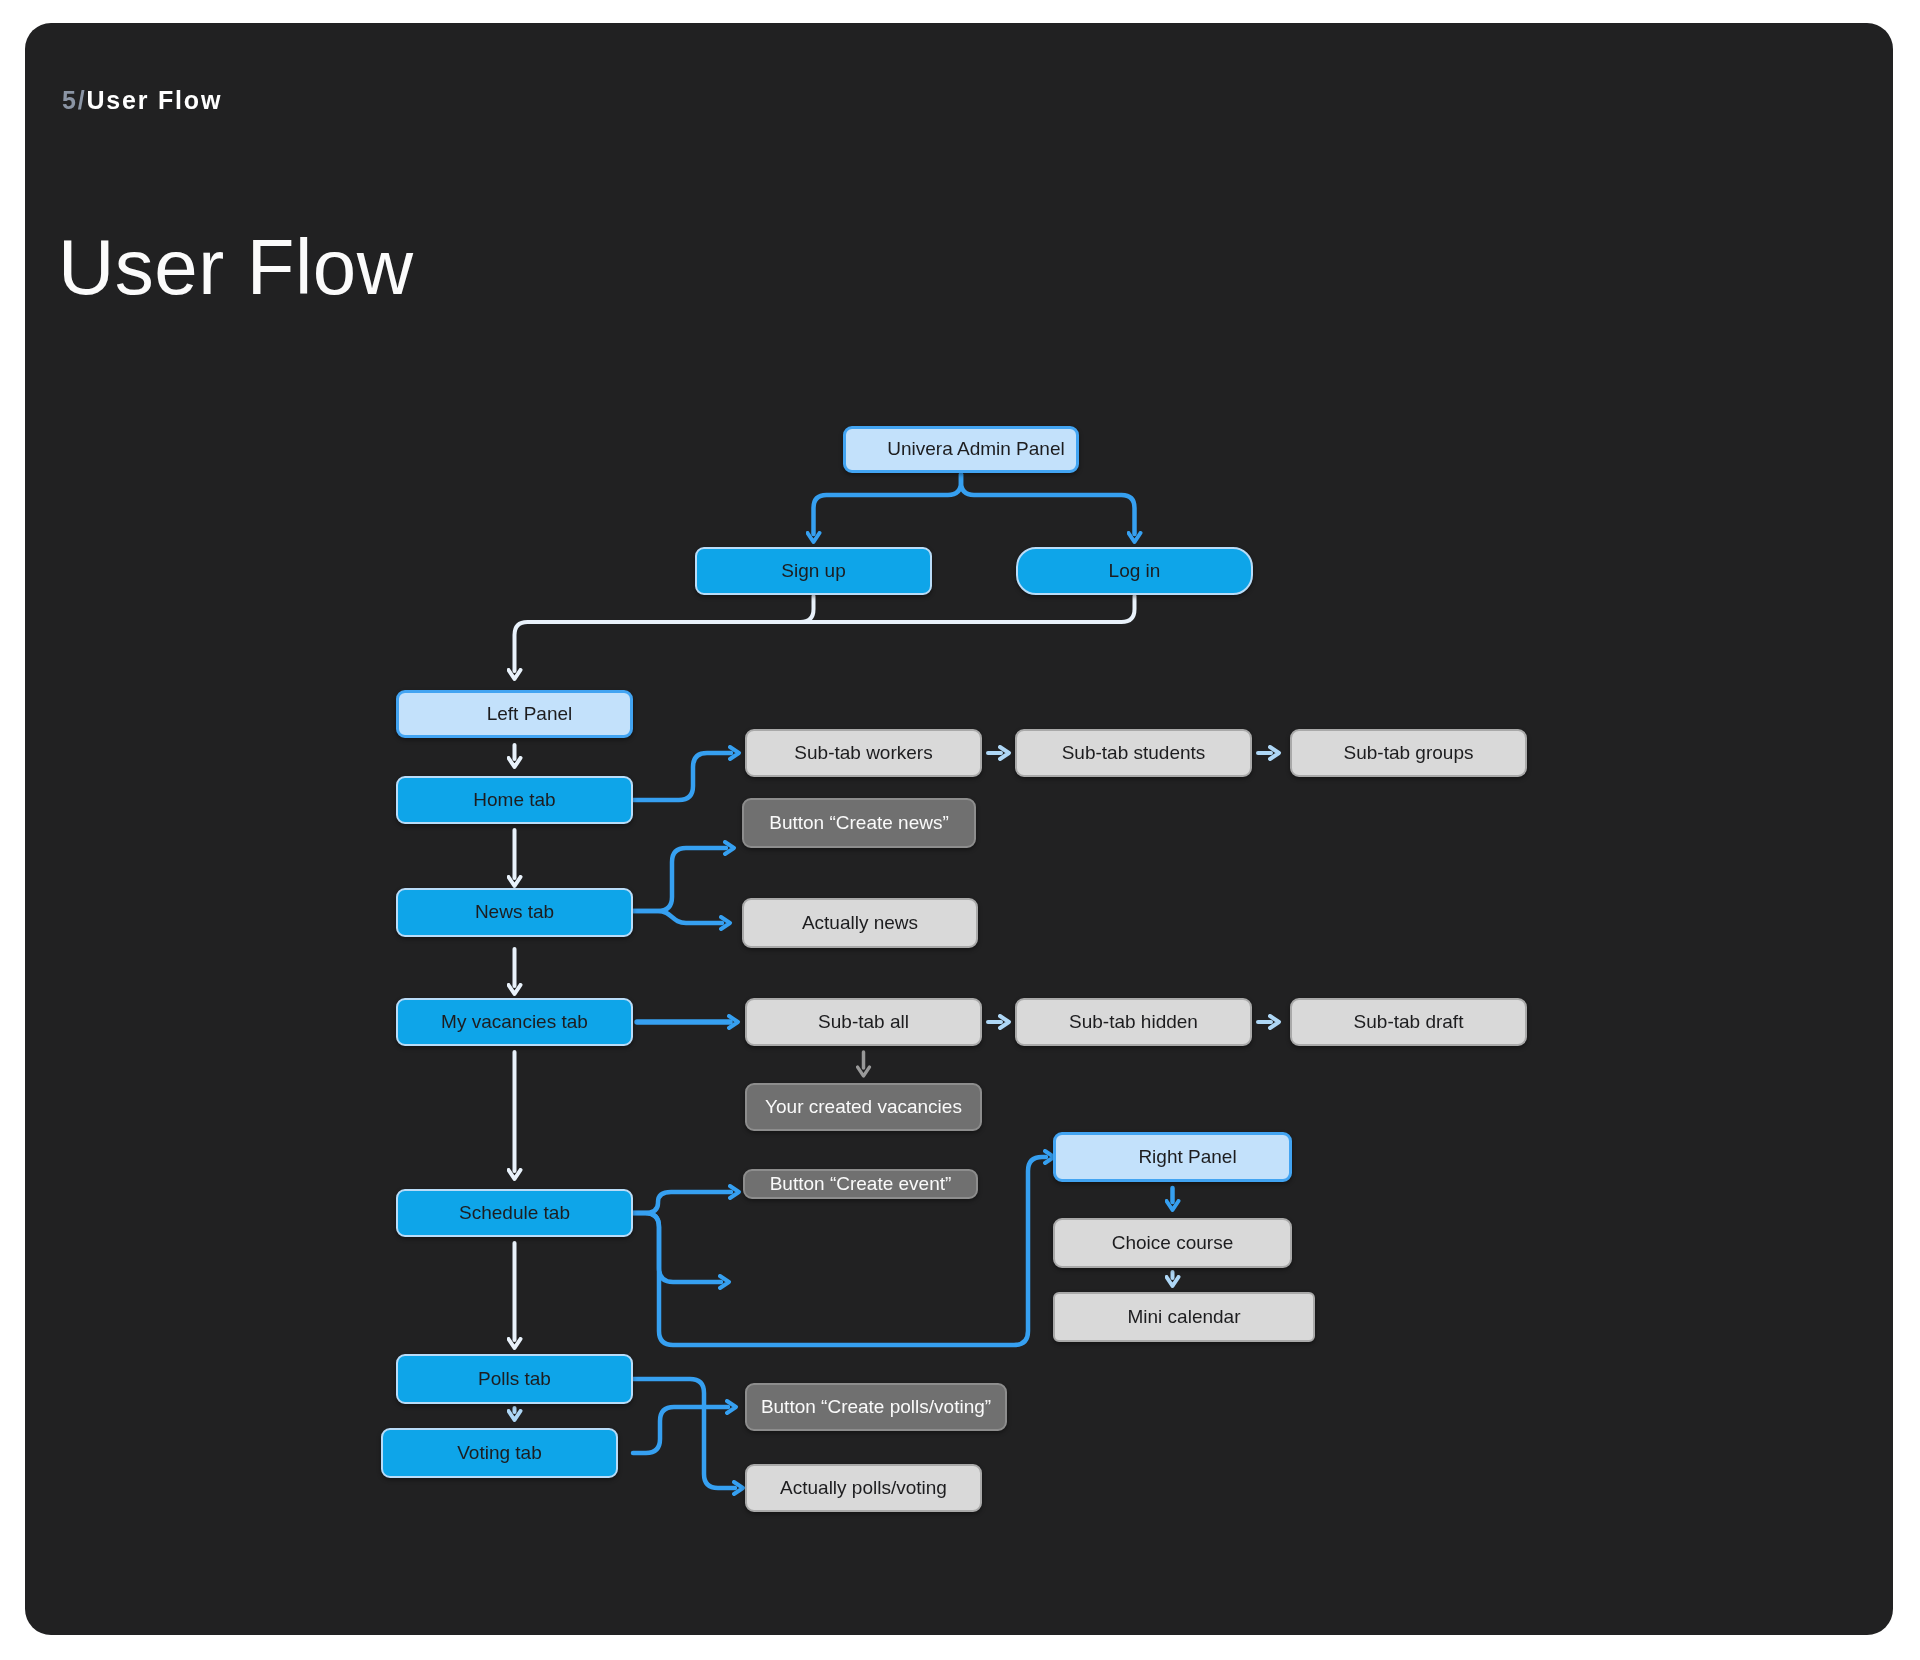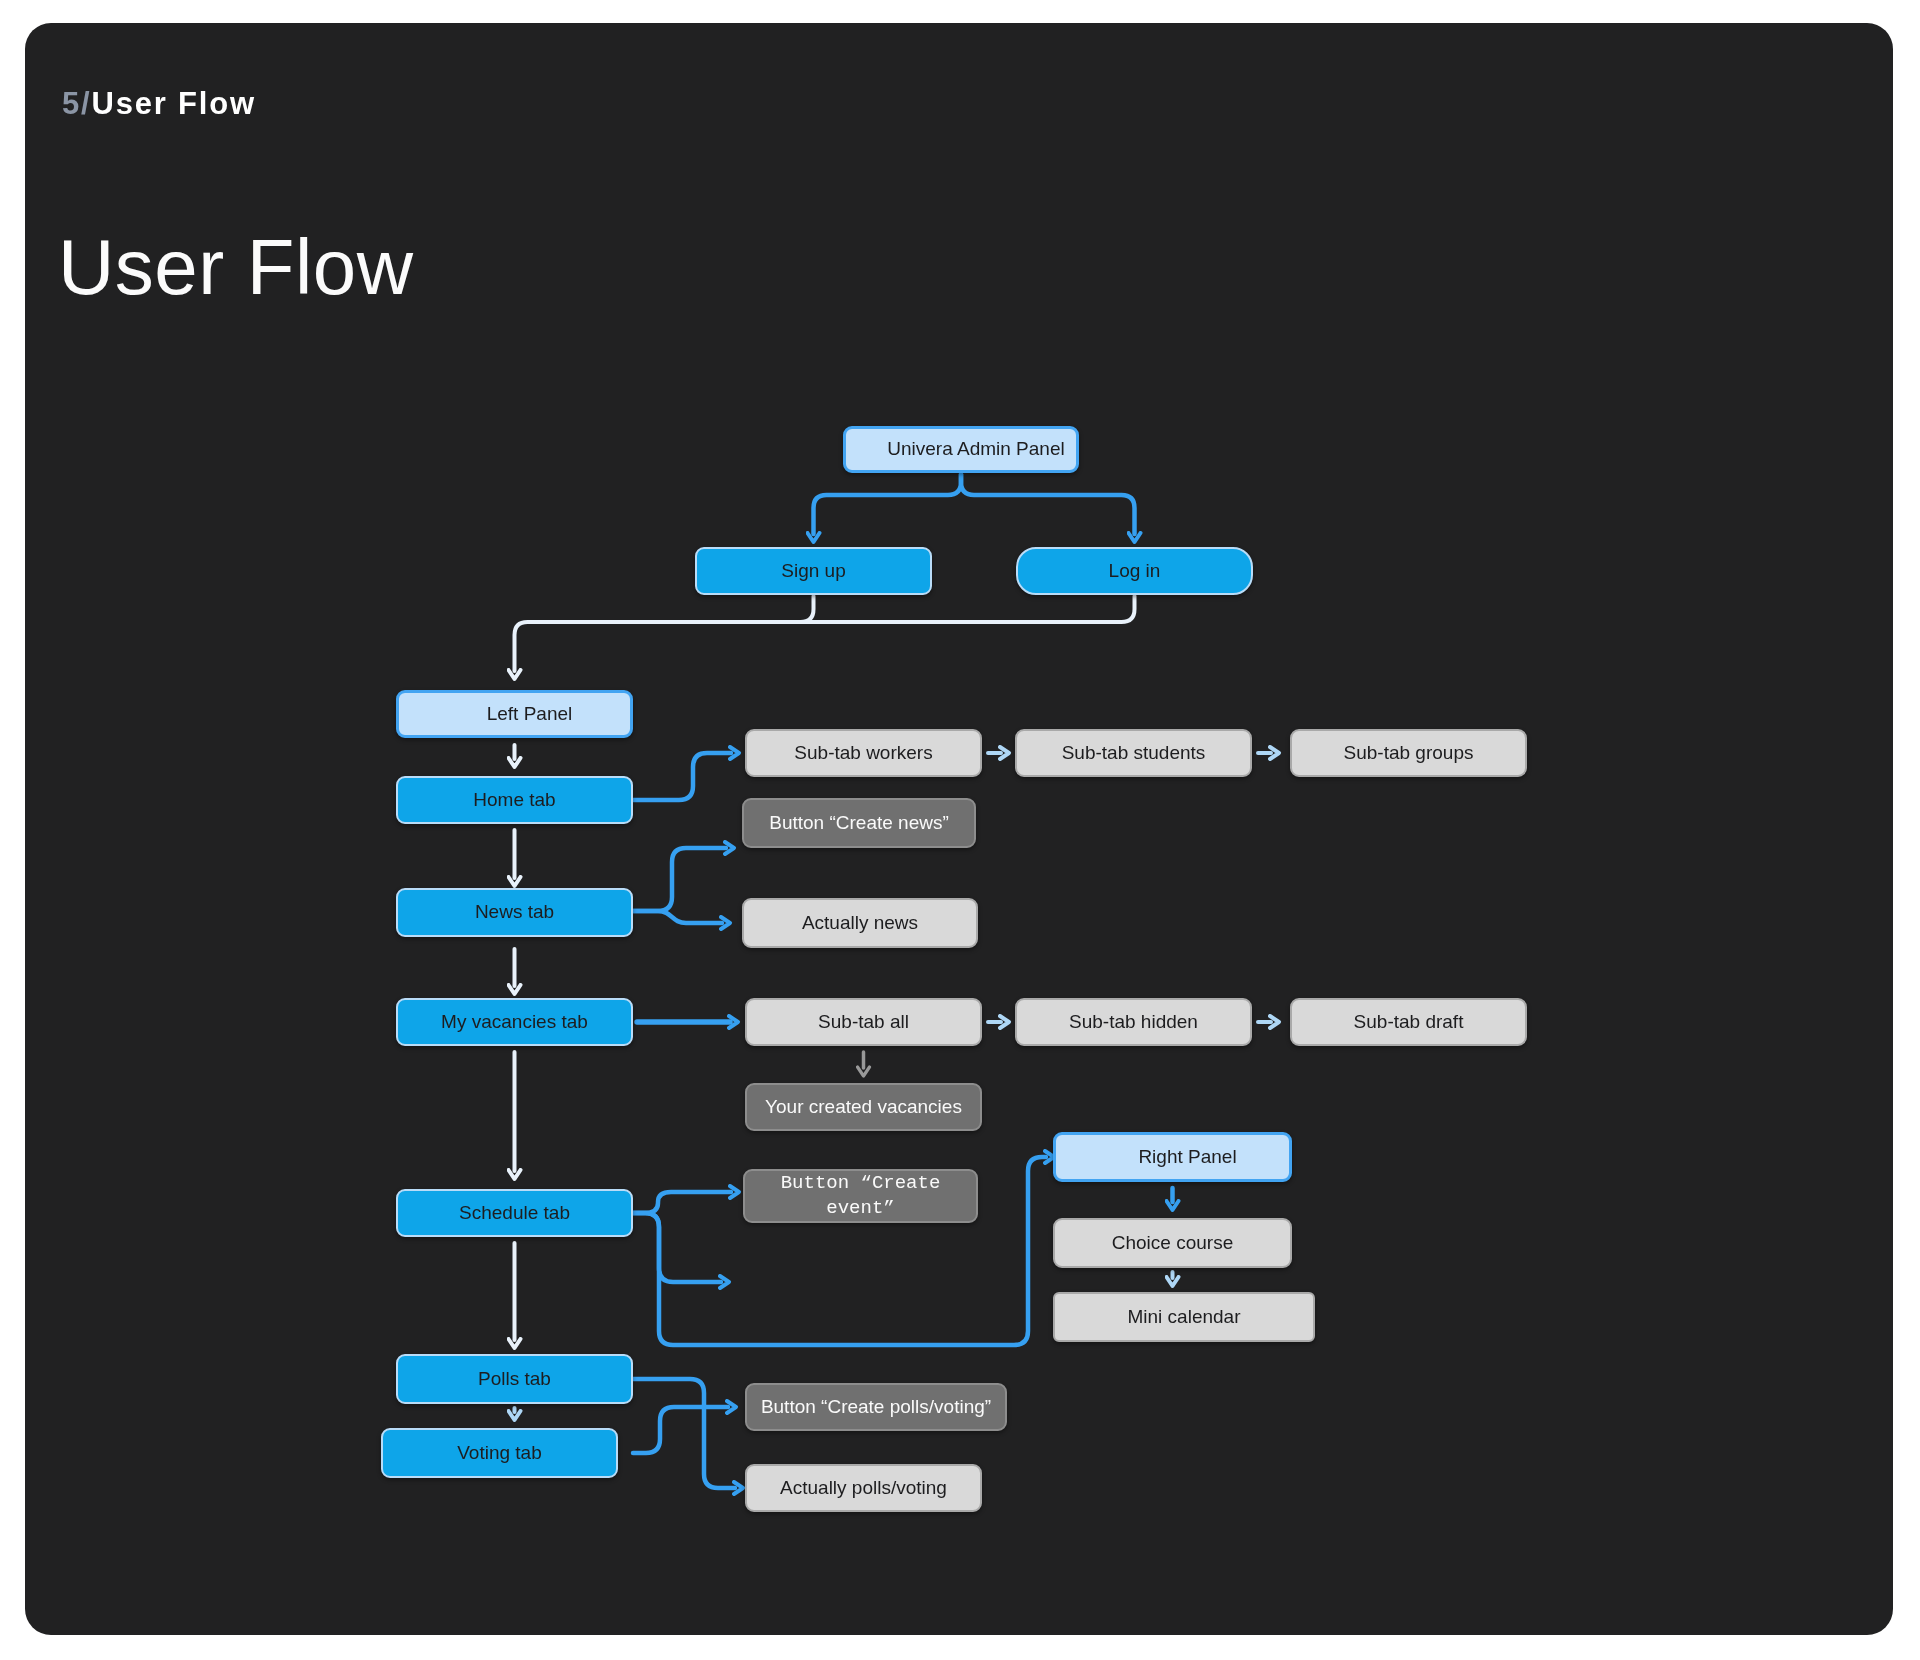--- a/index.html
+++ b/index.html
@@ -5,21 +5,21 @@
   html,body { margin:0; padding:0; background:#ffffff; }
   .page {
     position:relative; width:1920px; height:1660px; background:#ffffff;
     font-family:"Liberation Sans", sans-serif; overflow:hidden;
   }
   .panel {
     position:absolute; left:25px; top:23px; width:1868px; height:1612px;
     background:#212122; border-radius:26px;
   }
   .eyebrow {
-    position:absolute; left:62px; top:86px; font-size:31px; font-weight:600;
+    position:absolute; left:62px; top:86px; font-size:25px; font-weight:600;
     letter-spacing:1.8px; color:#ffffff;
   }
   .eyebrow .num { color:#8b95a5; }
   .big-title {
     position:absolute; left:58px; top:228px; font-size:78px; font-weight:500;
     letter-spacing:0.5px; color:#fbfbfb; line-height:1;
   }
   .diagram { position:absolute; inset:0; }
   svg.edges { position:absolute; left:0; top:0; pointer-events:none; }
   .e-blue  { stroke:#36a0f1; stroke-width:4.5; fill:none; stroke-linecap:round; }
@@ -106,21 +106,21 @@
     <div class="node blue-light" style="left:396px; top:776px; width:237px; height:48px;">Home tab</div>
     <div class="node gray-dark" style="left:742px; top:798px; width:234px; height:50px;">Button “Create news”</div>
     <div class="node blue-light" style="left:396px; top:888px; width:237px; height:49px;">News tab</div>
     <div class="node gray-light" style="left:742px; top:898px; width:236px; height:50px;">Actually news</div>
     <div class="node blue-light" style="left:396px; top:998px; width:237px; height:48px;">My vacancies tab</div>
     <div class="node gray-light" style="left:745px; top:998px; width:237px; height:48px;">Sub-tab all</div>
     <div class="node gray-light" style="left:1015px; top:998px; width:237px; height:48px;">Sub-tab hidden</div>
     <div class="node gray-light" style="left:1290px; top:998px; width:237px; height:48px;">Sub-tab draft</div>
     <div class="node gray-dark" style="left:745px; top:1083px; width:237px; height:48px;">Your created vacancies</div>
     <div class="node blue-strong" style="left:1053px; top:1132px; width:239px; height:50px;">Right Panel</div>
-    <div class="node gray-dark" style="left:743px; top:1169px; width:235px; height:54px;font-family:Liberation Mono, monospace;">Button “Create event”</div>
+    <div class="node gray-dark" style="left:743px; top:1169px; width:235px; height:30px;">Button “Create event”</div>
     <div class="node blue-light" style="left:396px; top:1189px; width:237px; height:48px;">Schedule tab</div>
     <div class="node gray-light" style="left:1053px; top:1218px; width:239px; height:50px;">Choice course</div>
     <div class="node gray-light" style="left:1053px; top:1292px; width:262px; height:50px;border-radius:6px;">Mini calendar</div>
     <div class="node blue-light" style="left:396px; top:1354px; width:237px; height:50px;">Polls tab</div>
     <div class="node gray-dark" style="left:745px; top:1383px; width:262px; height:48px;">Button “Create polls/voting”</div>
     <div class="node blue-light" style="left:381px; top:1428px; width:237px; height:50px;">Voting tab</div>
     <div class="node gray-light" style="left:745px; top:1464px; width:237px; height:48px;">Actually polls/voting</div>
   </div>
 </div>
 

